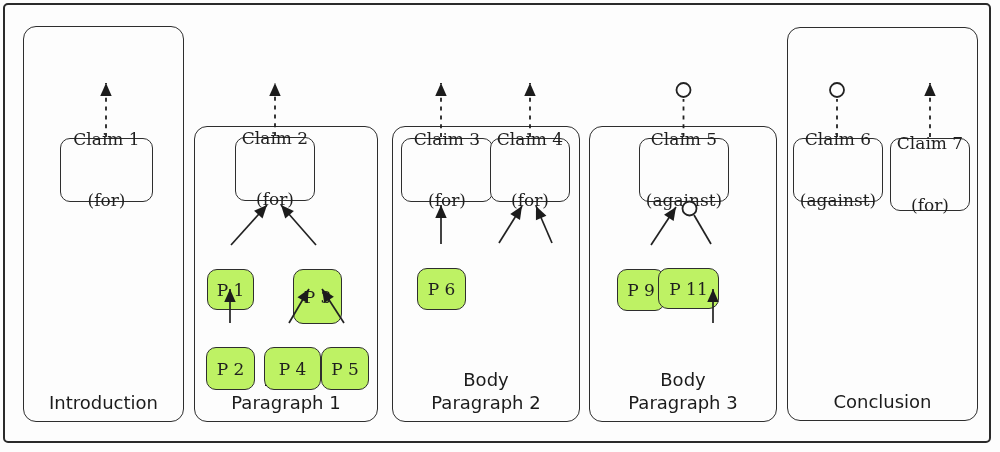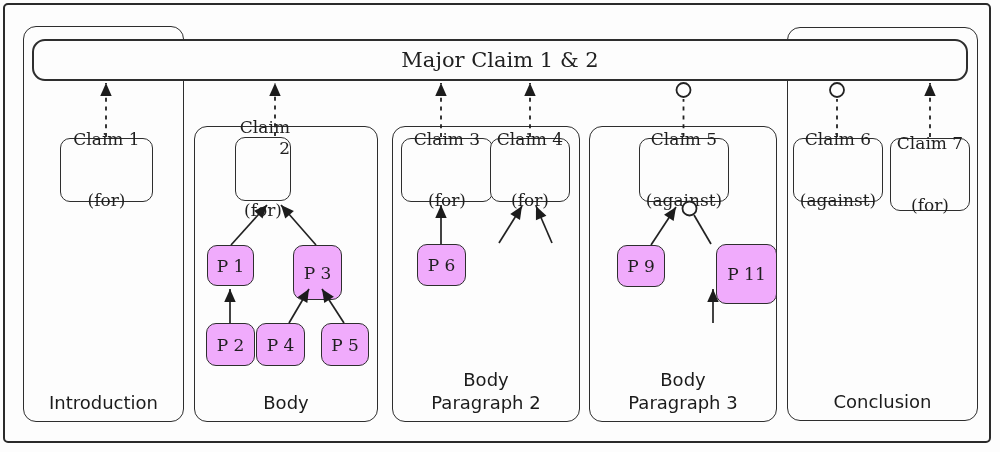--- a/index.html
+++ b/index.html
@@ -20,23 +20,23 @@
     border:2px solid #2e2e2e;border-radius:13px;background:#fdfdfd;box-sizing:border-box;
     display:flex;align-items:center;justify-content:center;
     font-size:21px;z-index:2;
   }
   .claim-box{
     position:absolute;border:1.6px solid #2e2e2e;border-radius:10px;background:#fdfdfd;
     box-sizing:border-box;display:flex;flex-direction:column;align-items:center;justify-content:center;
     font-size:17px;line-height:1.25;text-align:right;z-index:3;gap:40px;
   }
   .p-box{
-    position:absolute;border:1.6px solid #2e2e2e;border-radius:10px;background:#f0abfc;
+    position:absolute;border:1.6px solid #2e2e2e;border-radius:10px;background:#bef264;
     box-sizing:border-box;display:flex;align-items:center;justify-content:center;
-    font-size:17px;z-index:3;
+    font-size:17px;z-index:3;margin-top:24px;
   }
   .section-label{
     position:absolute;left:0;right:0;bottom:7px;text-align:center;
     font-family:"DejaVu Sans","Liberation Sans",sans-serif;font-size:18px;line-height:23px;color:#1b1b1b;
   }
   #edges-svg{position:absolute;left:0;top:0;width:1000px;height:452px;z-index:4;pointer-events:none;}
   .edge{stroke:#222;stroke-width:1.7px;fill:none;}
   .edge.dashed{stroke-dasharray:4 4.8;stroke-width:1.8px;}
   .attack-circle{fill:#fdfdfd;stroke:#222;stroke-width:1.8px;}
 </style>
@@ -49,20 +49,21 @@
 
   <div class="section" style="left:23px;top:26px;width:161px;height:396px">
     <div class="section-label">
       <div>Introduction</div>
     </div>
   </div>
 
   <div class="section" style="left:194px;top:126px;width:184px;height:296px">
     <div class="section-label">
       <div>Body</div>
+      <div>Paragraph 1</div>
     </div>
   </div>
 
   <div class="section" style="left:392px;top:126px;width:188px;height:296px">
     <div class="section-label">
       <div>Body</div>
       <div>Paragraph 2</div>
     </div>
   </div>
 
@@ -72,29 +73,26 @@
       <div>Paragraph 3</div>
     </div>
   </div>
 
   <div class="section" style="left:787px;top:27px;width:191px;height:394px">
     <div class="section-label">
       <div>Conclusion</div>
     </div>
   </div>
 
-  <div id="major-claim-bar">
-    <span>Major Claim 1 &amp; 2</span>
-  </div>
 
   <div class="claim-box" style="left:60px;top:138px;width:93px;height:64px">
     <span>Claim 1</span>
     <span>(for)</span>
   </div>
-  <div class="claim-box" style="left:235px;top:137px;width:56px;height:64px">
+  <div class="claim-box" style="left:235px;top:137px;width:80px;height:64px">
     <span>Claim 2</span>
     <span>(for)</span>
   </div>
   <div class="claim-box" style="left:401px;top:138px;width:92px;height:64px">
     <span>Claim 3</span>
     <span>(for)</span>
   </div>
   <div class="claim-box" style="left:490px;top:138px;width:80px;height:64px">
     <span>Claim 4</span>
     <span>(for)</span>
@@ -114,33 +112,33 @@
 
   <div class="p-box" style="left:207px;top:245px;width:47px;height:41px">
     <span>P 1</span>
   </div>
   <div class="p-box" style="left:206px;top:323px;width:49px;height:43px">
     <span>P 2</span>
   </div>
   <div class="p-box" style="left:293px;top:245px;width:49px;height:55px">
     <span>P 3</span>
   </div>
-  <div class="p-box" style="left:256px;top:323px;width:49px;height:43px">
+  <div class="p-box" style="left:264px;top:323px;width:57px;height:43px">
     <span>P 4</span>
   </div>
   <div class="p-box" style="left:321px;top:323px;width:48px;height:43px">
     <span>P 5</span>
   </div>
   <div class="p-box" style="left:417px;top:244px;width:49px;height:42px">
     <span>P 6</span>
   </div>
   <div class="p-box" style="left:617px;top:245px;width:48px;height:42px">
     <span>P 9</span>
   </div>
-  <div class="p-box" style="left:716px;top:244px;width:61px;height:60px">
+  <div class="p-box" style="left:658px;top:244px;width:61px;height:41px">
     <span>P 11</span>
   </div>
 
   <svg id="edges-svg" viewBox="0 0 1000 452">
     <defs>
       <marker id="ah" viewBox="0 0 10 10" refX="10" refY="5" markerWidth="17" markerHeight="13" orient="auto" markerUnits="userSpaceOnUse">
         <path d="M0,0.6 L10,5 L0,9.4 Z" fill="#1c1c1c"></path>
       </marker>
     </defs>
 

